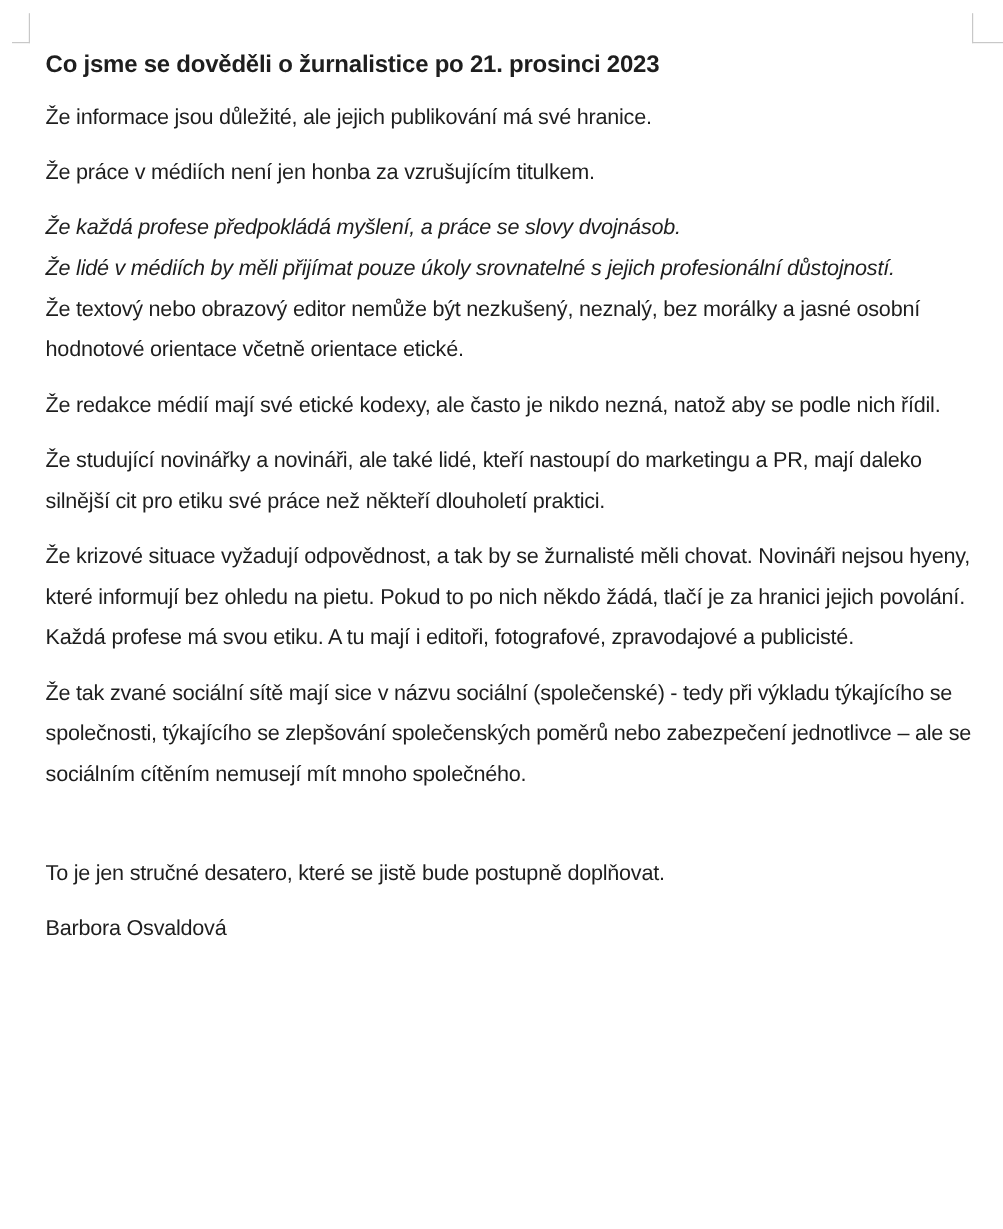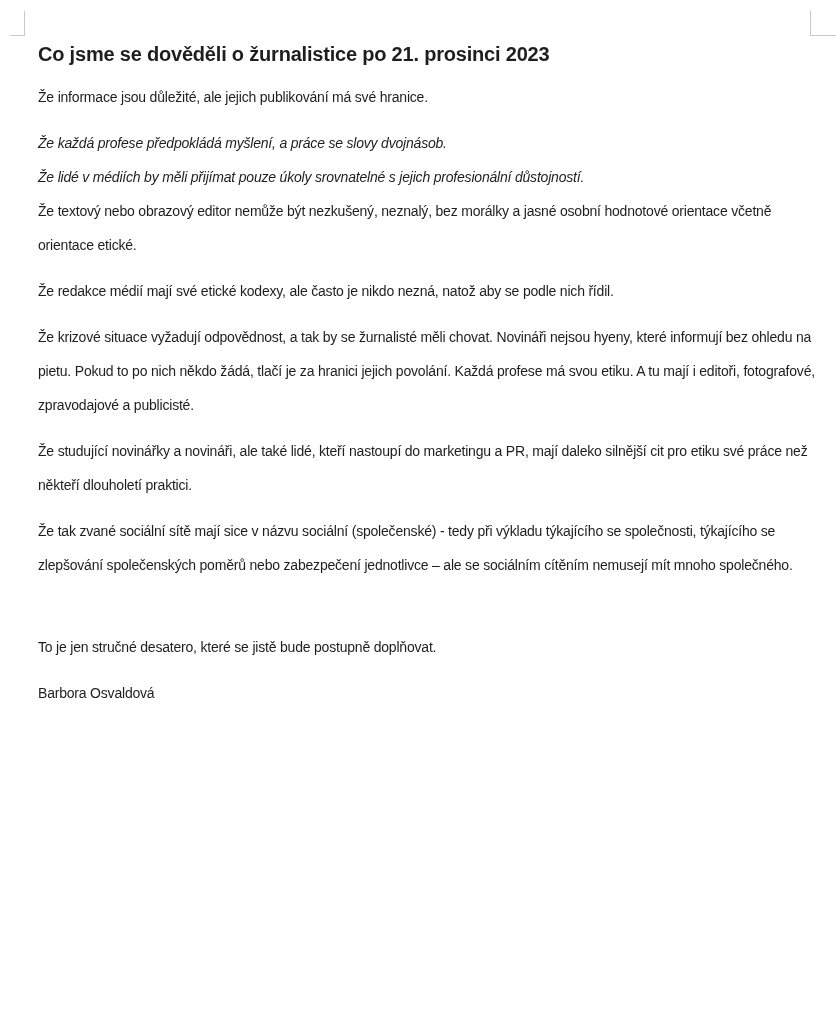--- a/index.html
+++ b/index.html
@@ -5,35 +5,36 @@
   html, body { margin: 0; padding: 0; background: #ffffff; }
   body {
     width: 836px; height: 1024px; position: relative; overflow: hidden;
     font-family: "Liberation Sans", sans-serif; color: #1e1e1e;
   }
   .corner { position: absolute; border-color: #c8c8c8; border-style: solid; border-width: 0; }
   .corner-left { left: 10px; top: 11px; width: 14px; height: 24px; border-right-width: 1px; border-bottom-width: 1px; }
   .corner-right { left: 810px; top: 11px; width: 26px; height: 24px; border-left-width: 1px; border-bottom-width: 1px; }
   .doc { position: absolute; left: 38px; top: 38px; width: 780px; }
   .title { font-size: 20px; font-weight: bold; line-height: 32px; margin: 0 0 10px 0; letter-spacing: -0.2px; }
-  p { font-size: 14px; line-height: 34px; margin: 0 0 12px 0; letter-spacing: -0.2px; }
+  p { font-size: 18px; line-height: 34px; margin: 0 0 12px 0; letter-spacing: -0.2px; }
   p.tight { margin-bottom: 0; font-style: italic; }
   p.closing { margin-top: 48px; margin-bottom: 12px; }
 </style>
 </head>
 <body>
 
 <div class="corner corner-left"></div>
 <div class="corner corner-right"></div>
 
 <div class="doc">
   <div class="title">Co jsme se dověděli o žurnalistice po 21. prosinci 2023</div>
   <p>Že informace jsou důležité, ale jejich publikování má své hranice.</p>
+  <p>Že práce v médiích není jen honba za vzrušujícím titulkem.</p>
   <p class="tight">Že každá profese předpokládá myšlení, a práce se slovy dvojnásob.</p>
   <p class="tight">Že lidé v médiích by měli přijímat pouze úkoly srovnatelné s jejich profesionální důstojností.</p>
   <p>Že textový nebo obrazový editor nemůže být nezkušený, neznalý, bez morálky a jasné osobní hodnotové orientace včetně orientace etické.</p>
   <p>Že redakce médií mají své etické kodexy, ale často je nikdo nezná, natož aby se podle nich řídil.</p>
+  <p>Že studující novinářky a novináři, ale také lidé, kteří nastoupí do marketingu a PR, mají daleko silnější cit pro etiku své práce než někteří dlouholetí praktici.</p>
   <p>Že krizové situace vyžadují odpovědnost, a tak by se žurnalisté měli chovat. Novináři nejsou hyeny, které informují bez ohledu na pietu. Pokud to po nich někdo žádá, tlačí je za hranici jejich povolání. Každá profese má svou etiku. A tu mají i editoři, fotografové, zpravodajové a publicisté.</p>
-  <p>Že studující novinářky a novináři, ale také lidé, kteří nastoupí do marketingu a PR, mají daleko silnější cit pro etiku své práce než někteří dlouholetí praktici.</p>
   <p>Že tak zvané sociální sítě mají sice v názvu sociální (společenské) -  tedy při výkladu týkajícího se společnosti, týkajícího se zlepšování společenských poměrů nebo zabezpečení jednotlivce – ale se sociálním cítěním nemusejí mít mnoho společného.</p>
   <p class="closing">To je jen stručné desatero, které se jistě bude postupně doplňovat.</p>
   <p>Barbora Osvaldová</p>
 </div>
 
 </body></html>

